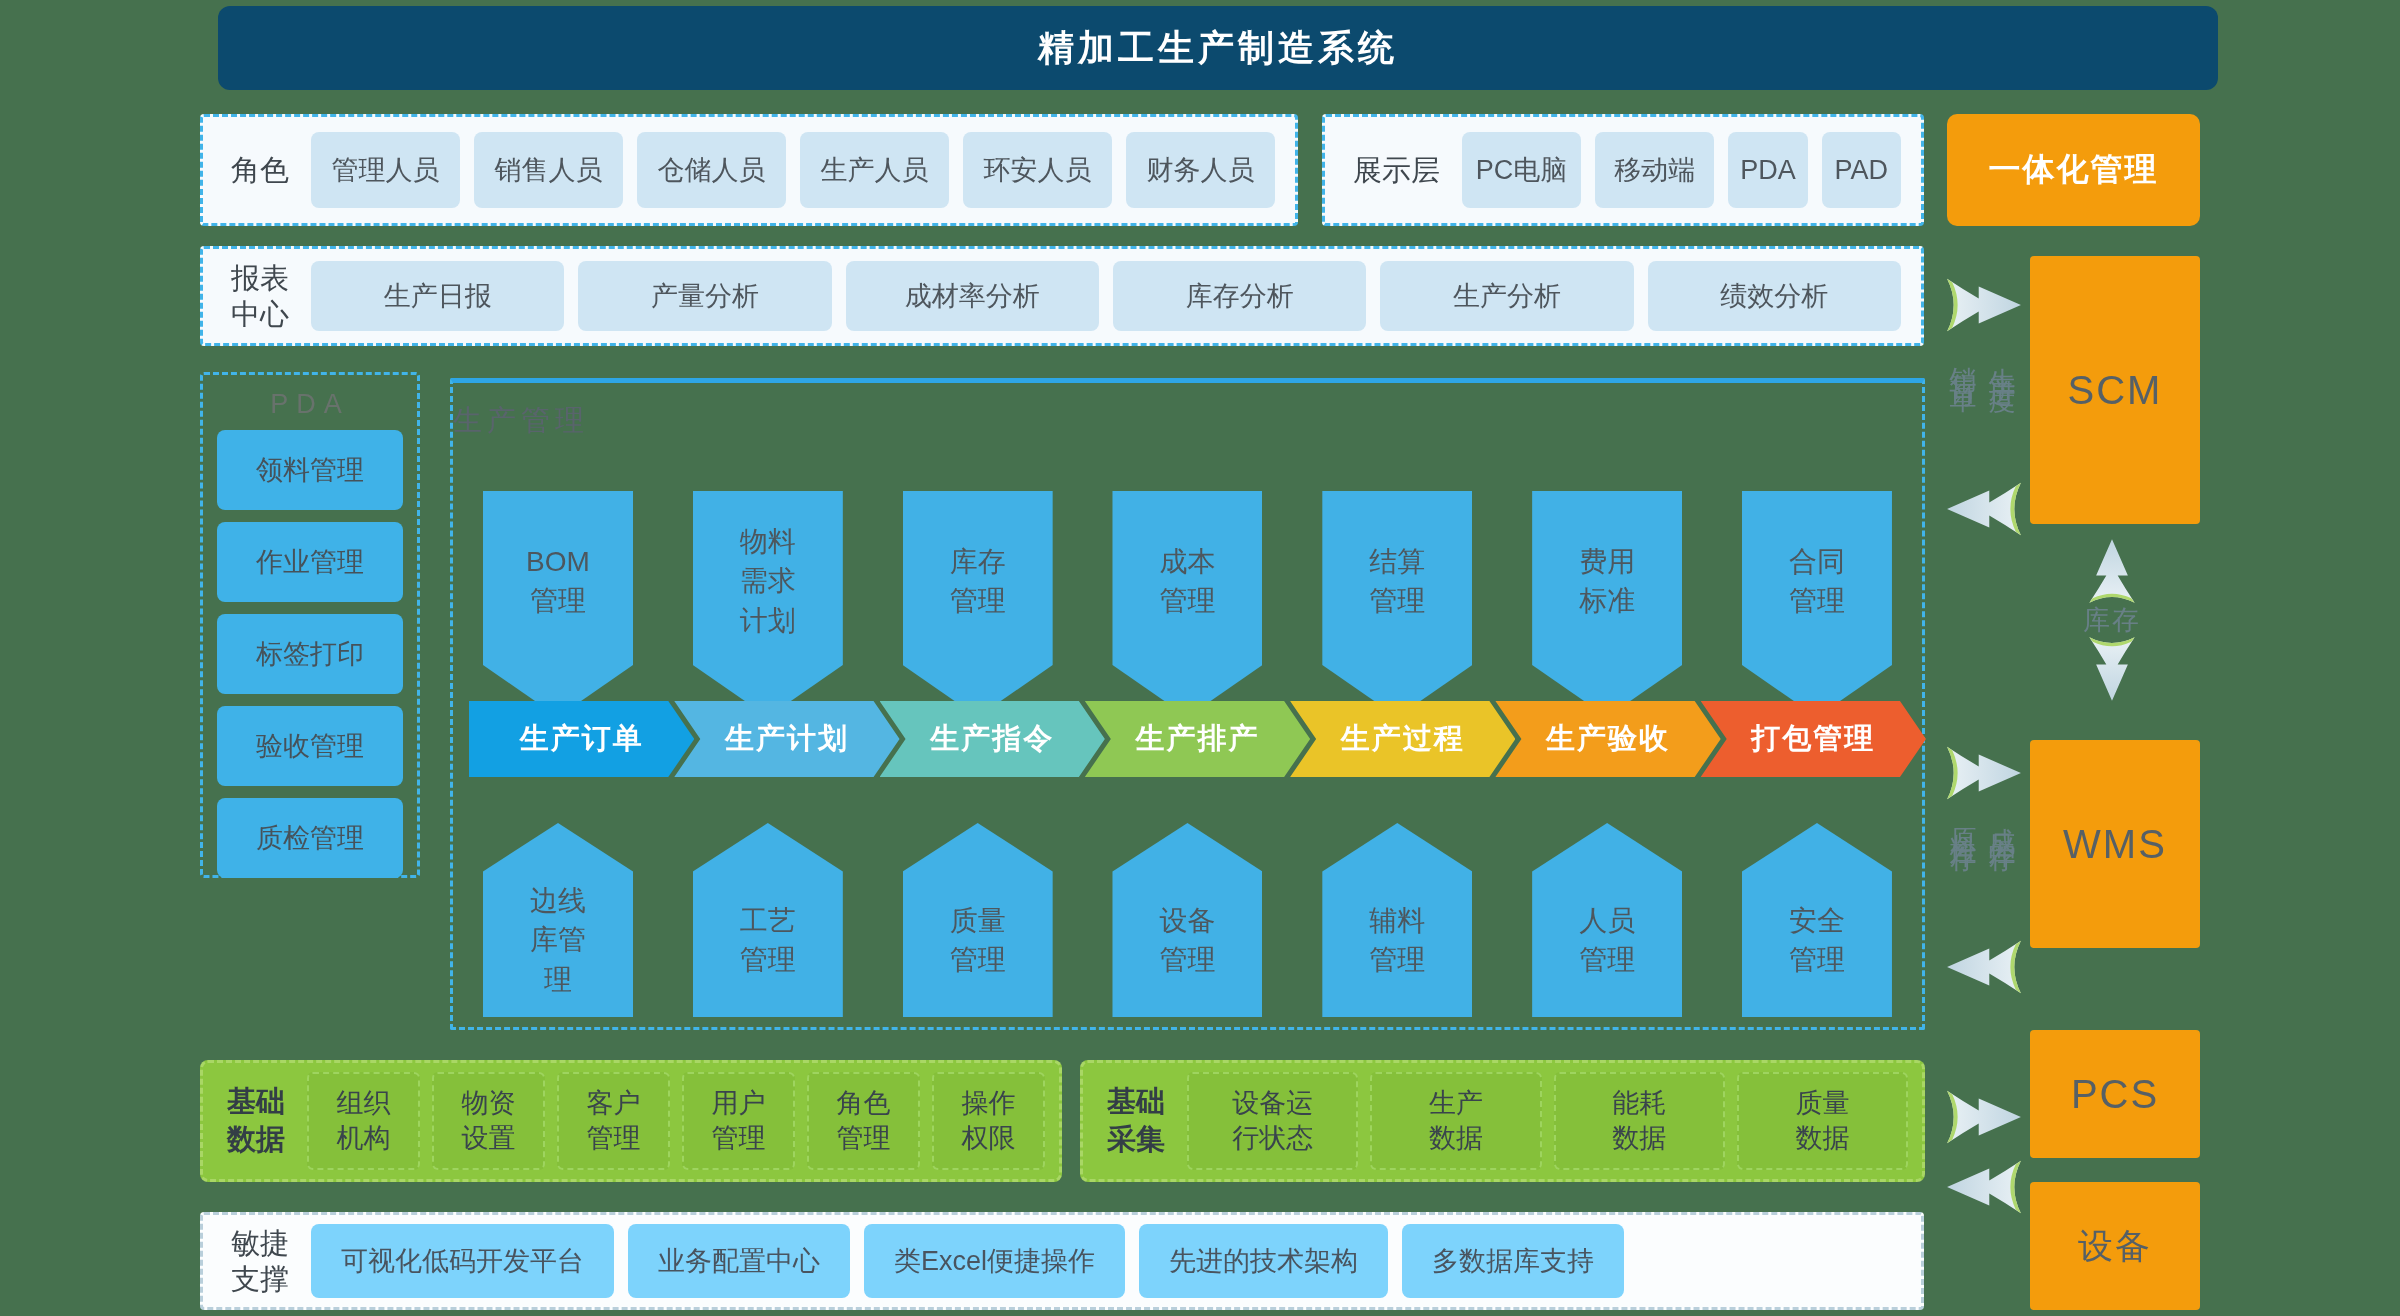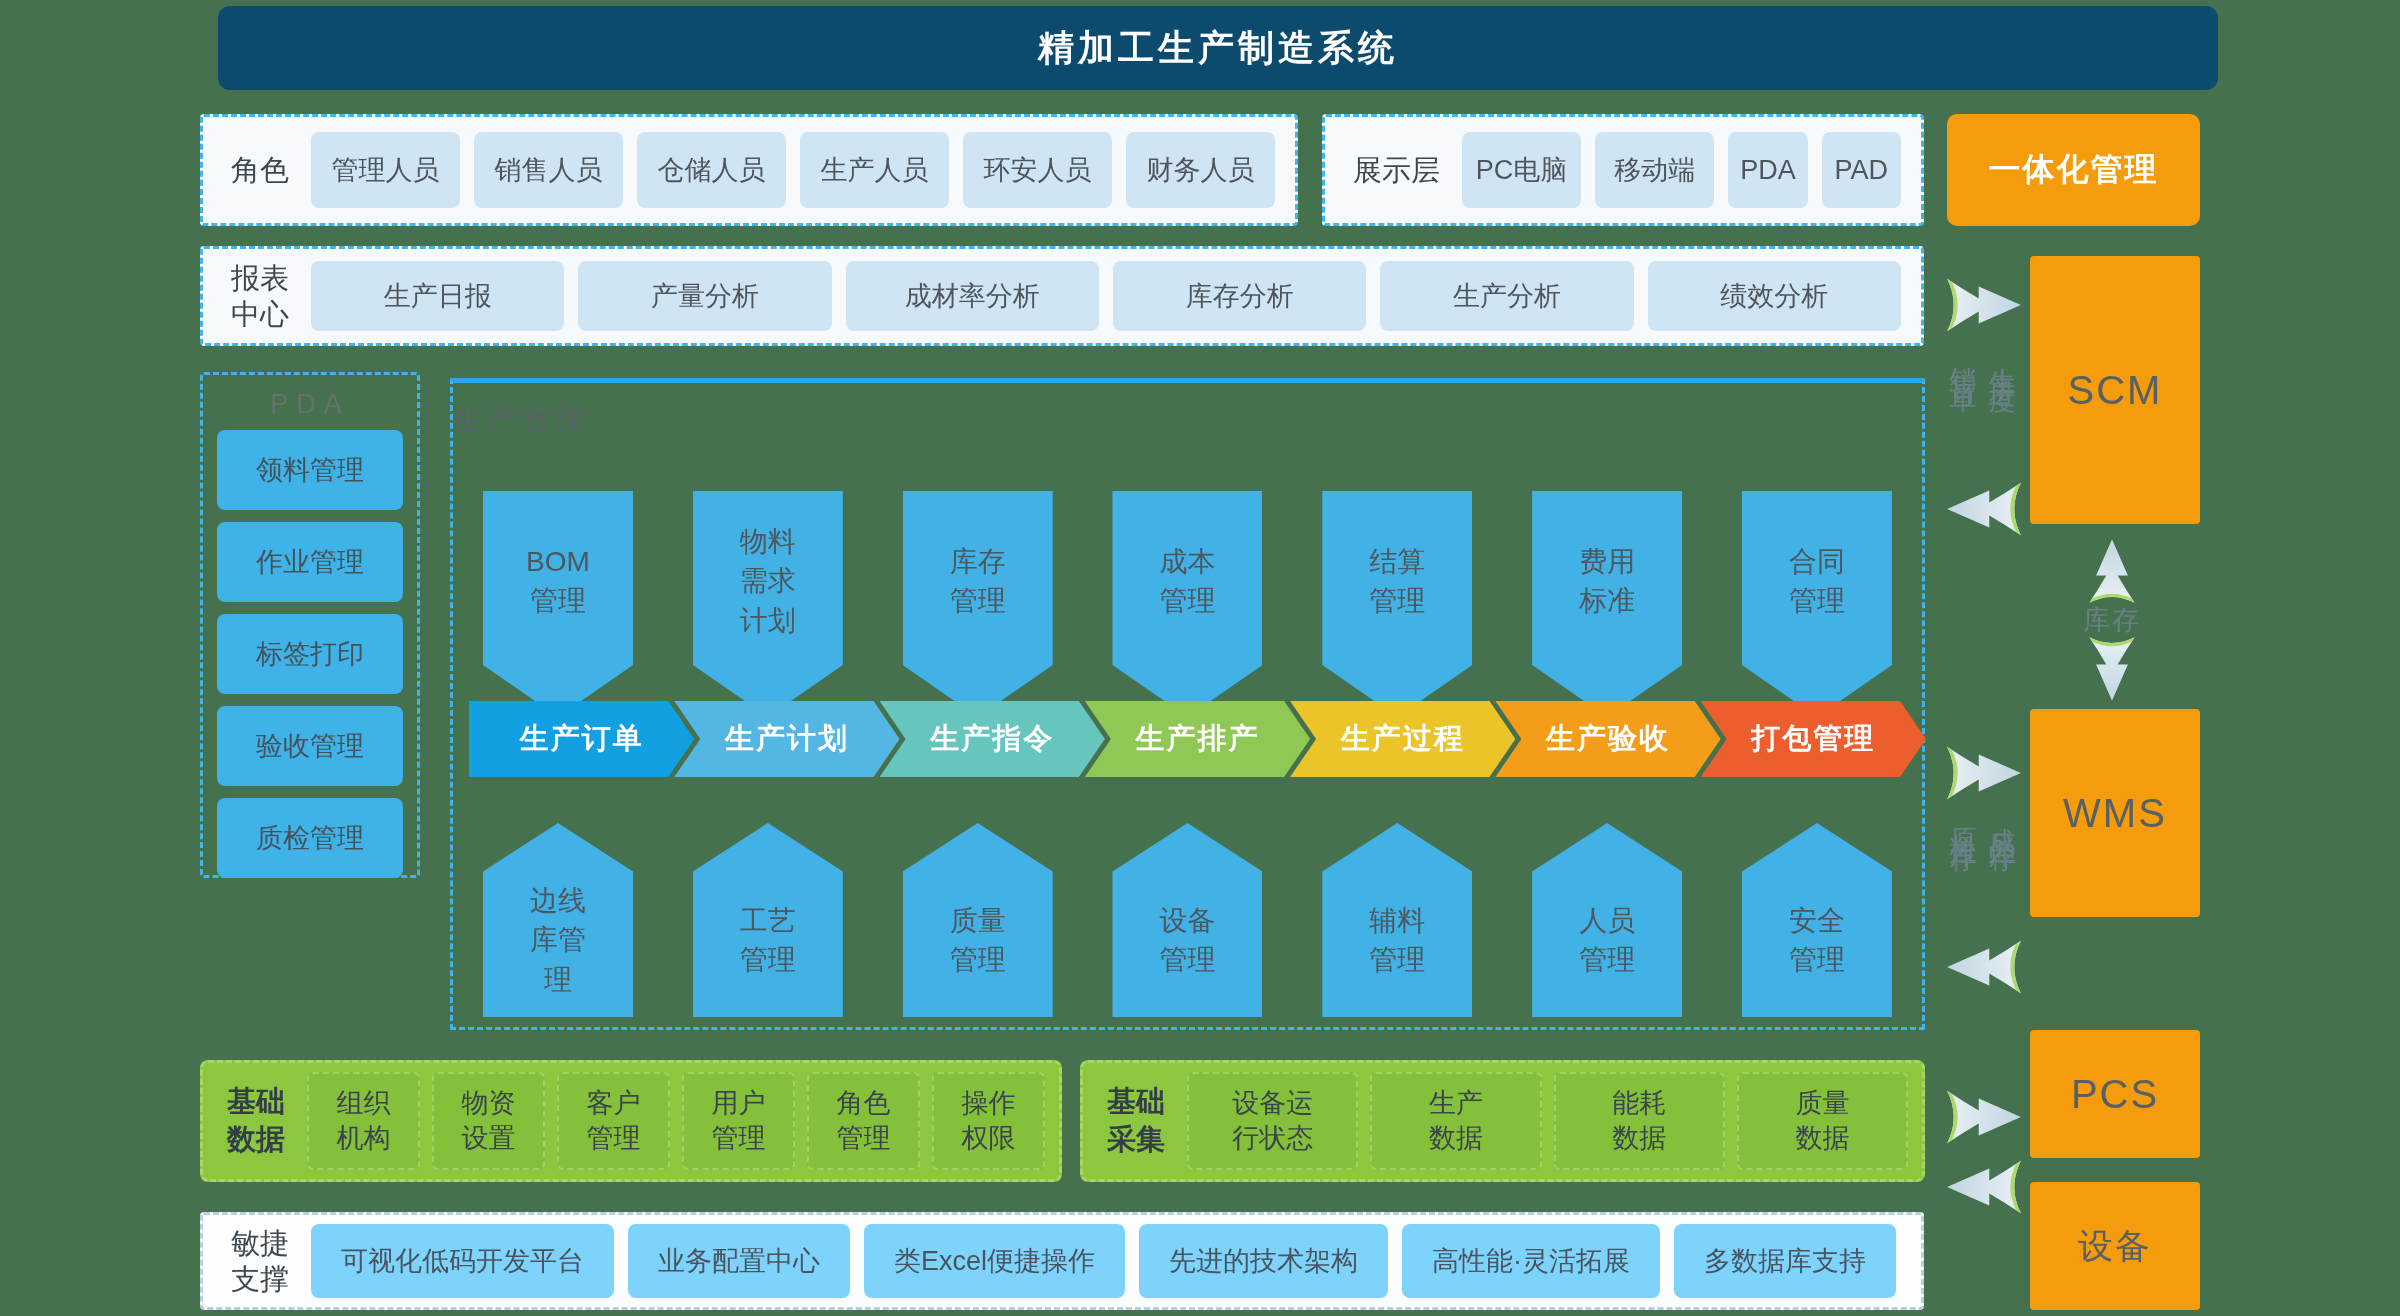--- a/index.html
+++ b/index.html
@@ -69,21 +69,21 @@
   .base-data{left:200px;width:862px;}
   .base-collect{left:1080px;width:845px;}
 
   
   .agile{left:200px;top:1212px;width:1724px;height:98px;background:#fbfdfe;border-color:#b9cfdb;}
   .agile .chip{background:#7dd3fc;color:#49545f;height:74px;flex:none;padding:0 30px;}
 
   
   .sys{left:2030px;width:170px;color:#566066;font-size:40px;letter-spacing:2px;border-radius:4px;}
   .sys-scm{top:256px;height:268px;}
-  .sys-wms{top:709px;height:208px;}
+  .sys-wms{top:740px;height:208px;}
   .sys-pcs{top:1030px;height:128px;}
   .sys-dev{top:1182px;height:128px;font-size:35px;}
 
   
   .conn{position:absolute;width:80px;display:flex;justify-content:center;}
   .vlabels{position:absolute;width:84px;display:flex;justify-content:center;gap:12px;}
   .vlabel{writing-mode:vertical-rl;text-orientation:upright;color:#6e8391;opacity:.85;
           font-size:27px;letter-spacing:6px;line-height:1;}
   .vlink{position:absolute;left:2070px;top:546px;width:84px;display:flex;flex-direction:column;
          align-items:center;gap:6px;}
@@ -233,21 +233,20 @@
 数据</div>
   </div>
 
   <div class="panel agile">
     <div class="panel-label">敏捷
 支撑</div>
     <div class="chip">可视化低码开发平台</div>
     <div class="chip">业务配置中心</div>
     <div class="chip">类Excel便捷操作</div>
     <div class="chip">先进的技术架构</div>
-    <div class="chip">高性能·灵活拓展</div>
     <div class="chip">多数据库支持</div>
   </div>
 
   <div class="orange-box sys sys-scm">SCM</div>
   <div class="orange-box sys sys-wms">WMS</div>
   <div class="orange-box sys sys-pcs">PCS</div>
   <div class="orange-box sys sys-dev">设备</div>
 
   <div class="conn" style="left:1944px;top:276px;">
     <svg class="arr" width="80" height="58" viewBox="0 0 60 44">

